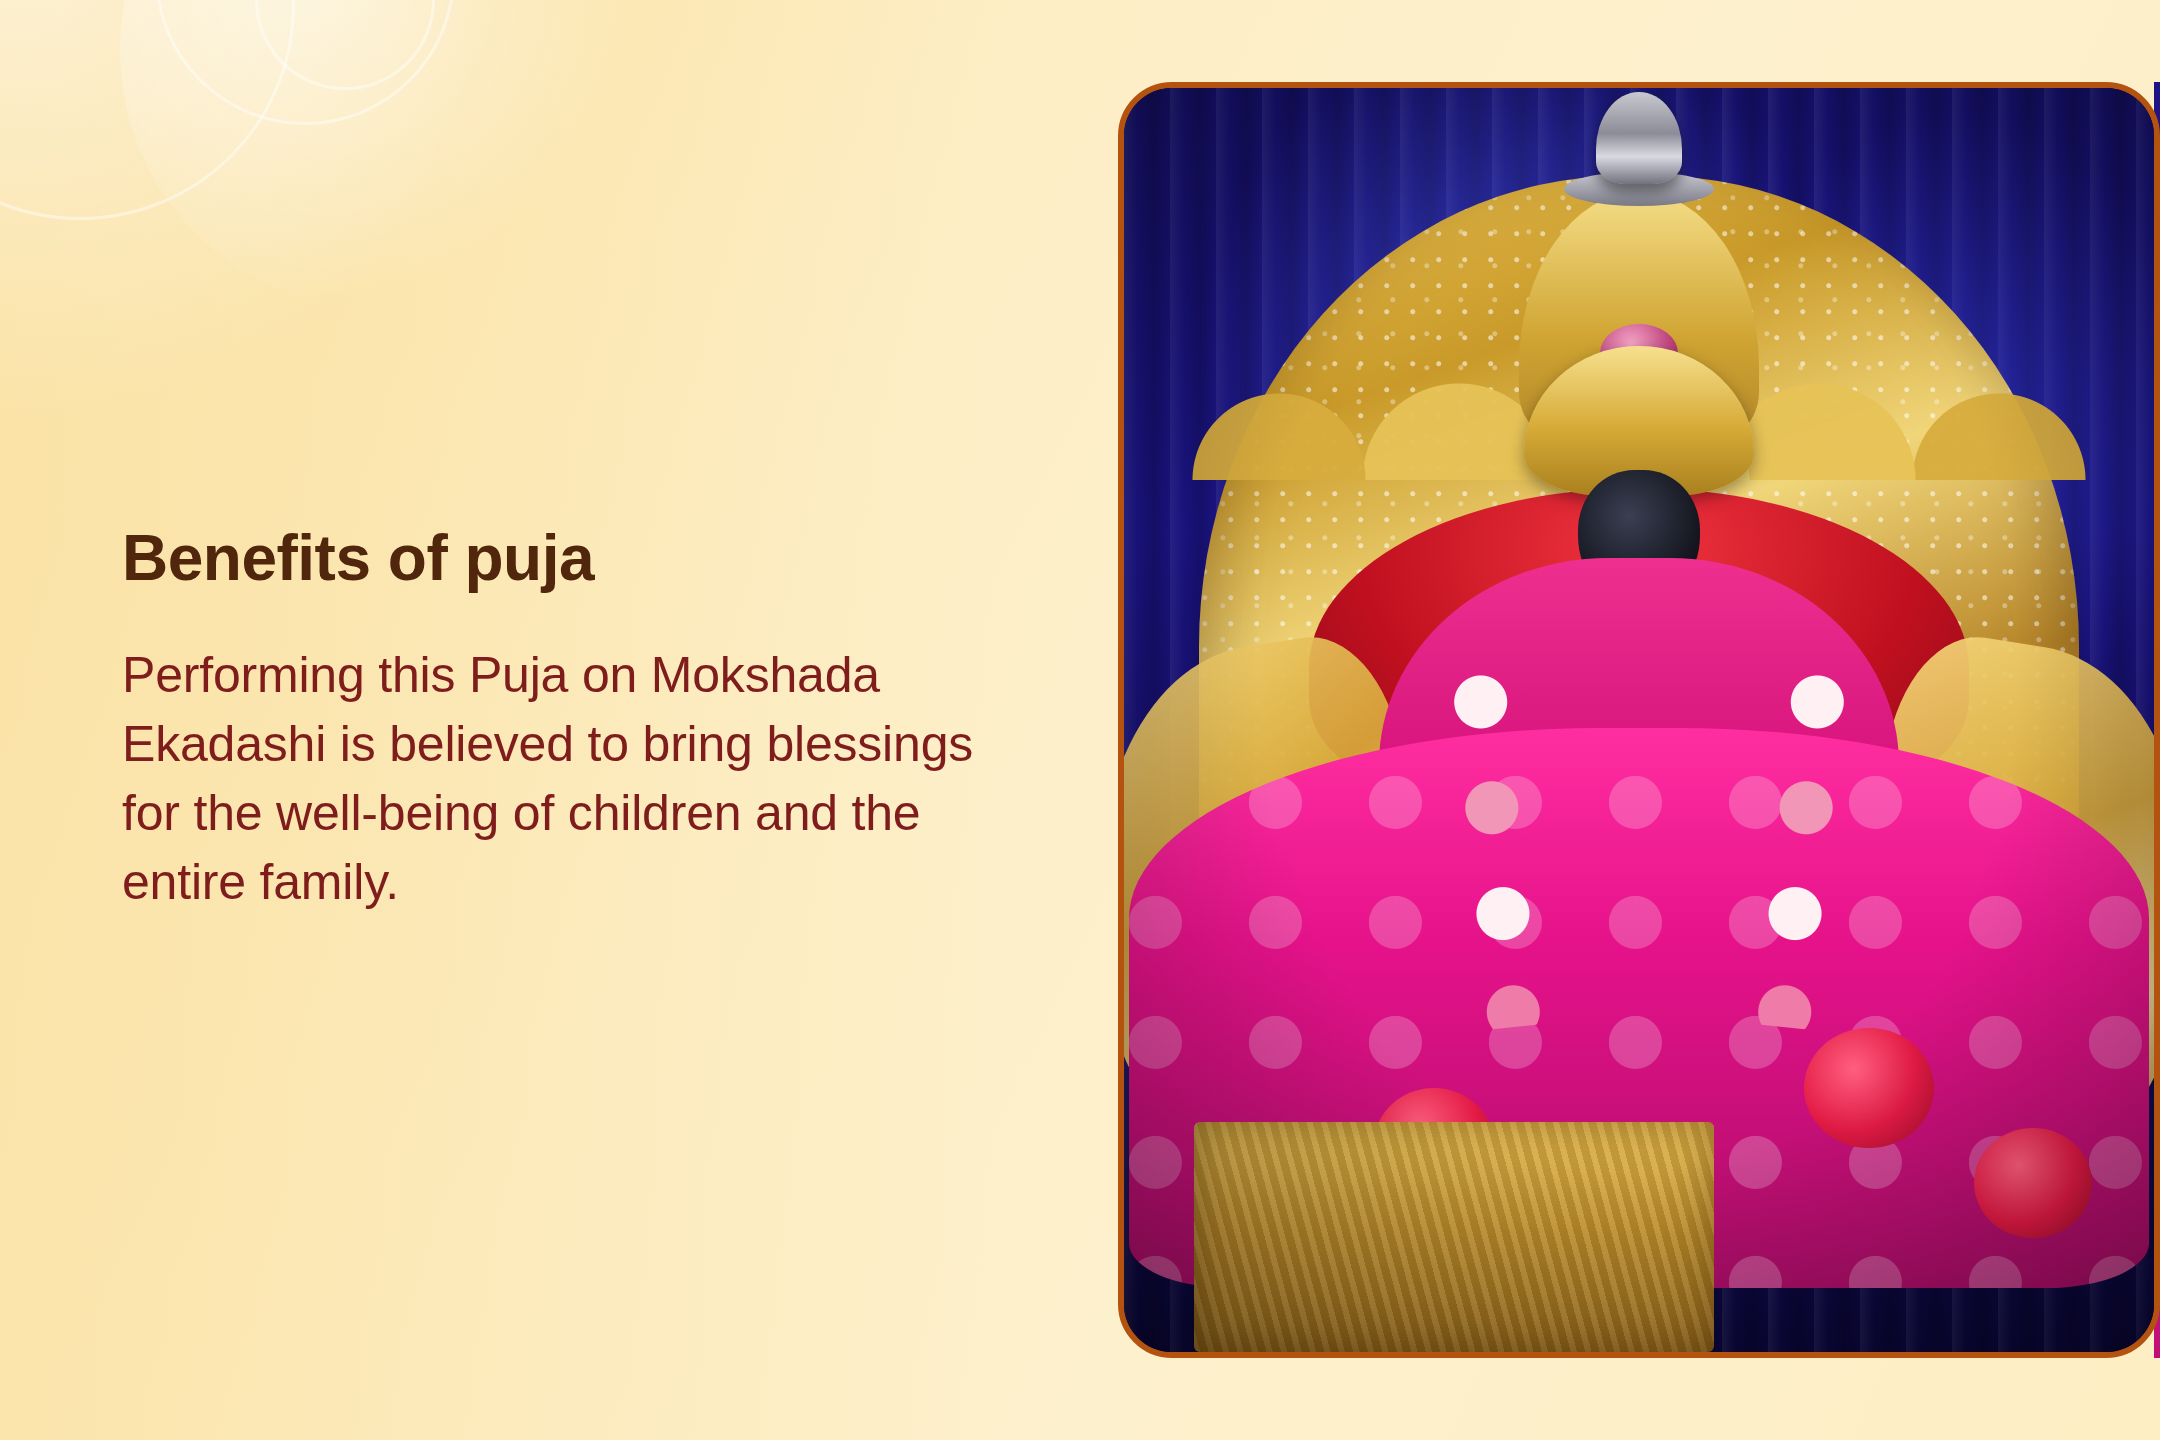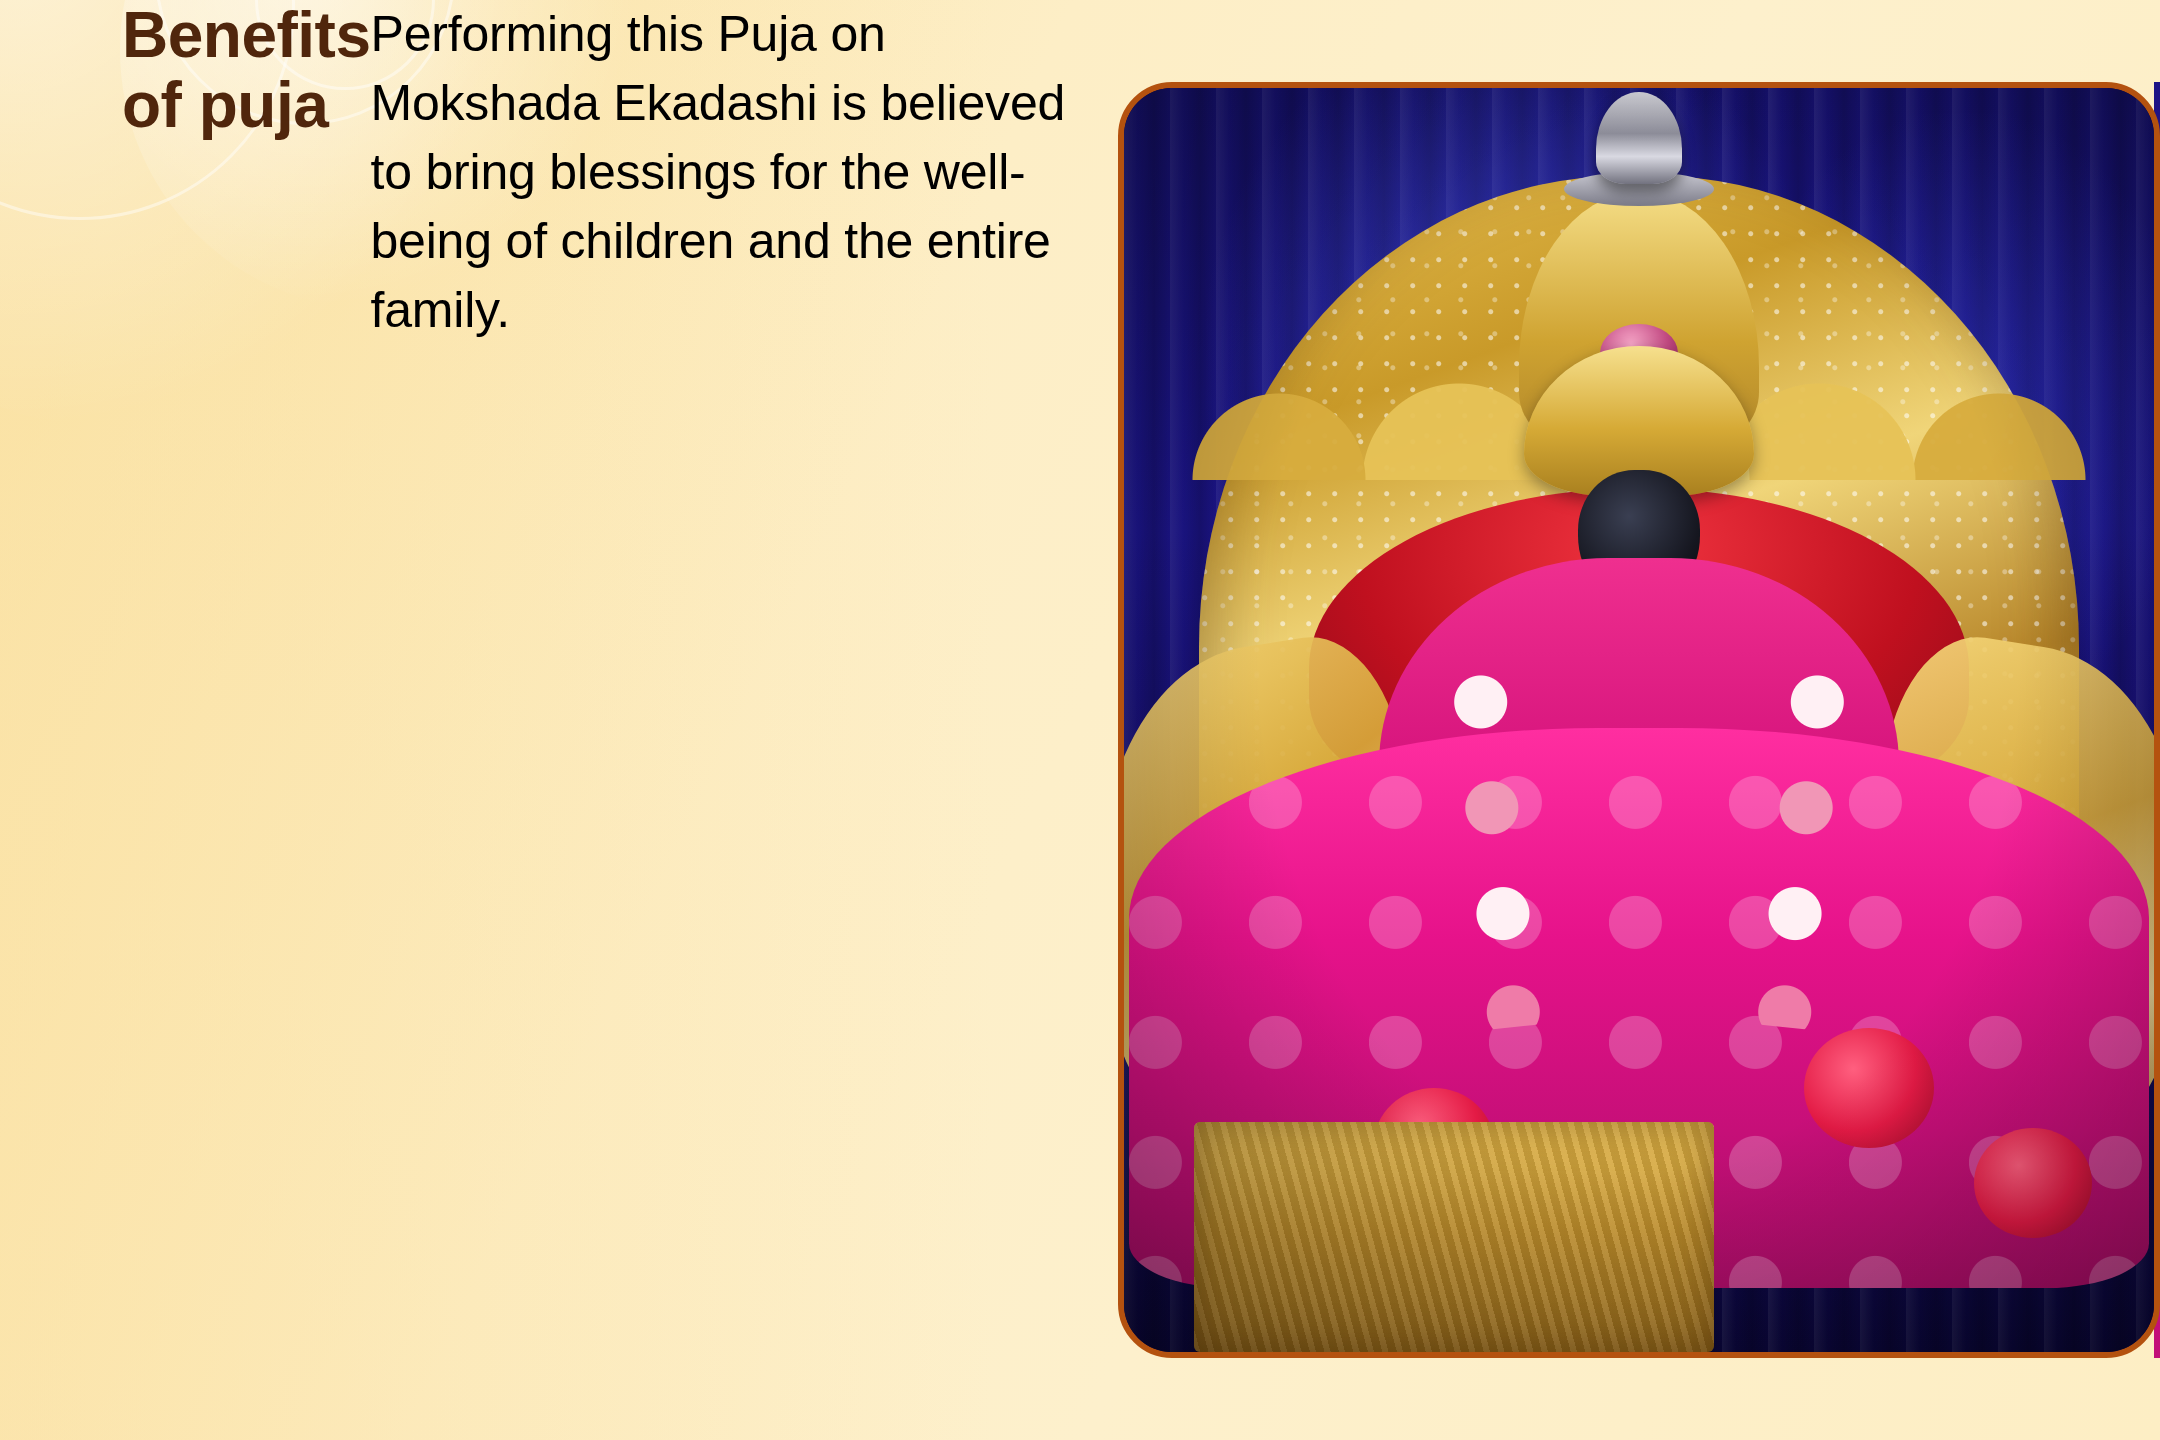--- a/index.html
+++ b/index.html
@@ -51,39 +51,39 @@
   .stage {
     position: absolute;
     inset: 0;
     display: flex;
   }
 
   .text-pane {
     width: 1120px;
     padding: 0 0 0 122px;
     display: flex;
-    flex-direction: row;
+    flex-direction: column;
     justify-content: center;
     position: relative;
     z-index: 2;
   }
 
   .headline {
     font-size: 64px;
     font-weight: 700;
     color: #50260c;
     letter-spacing: -0.5px;
     line-height: 1.1;
     margin-bottom: 48px;
   }
 
   .body-copy {
     font-size: 50px;
     font-weight: 400;
-    color: #000000;
+    color: #7f1d1d;
     line-height: 1.38;
     max-width: 880px;
     letter-spacing: -0.2px;
   }
 
   
   .image-pane {
     position: absolute;
     left: 1118px;
     top: 82px;

